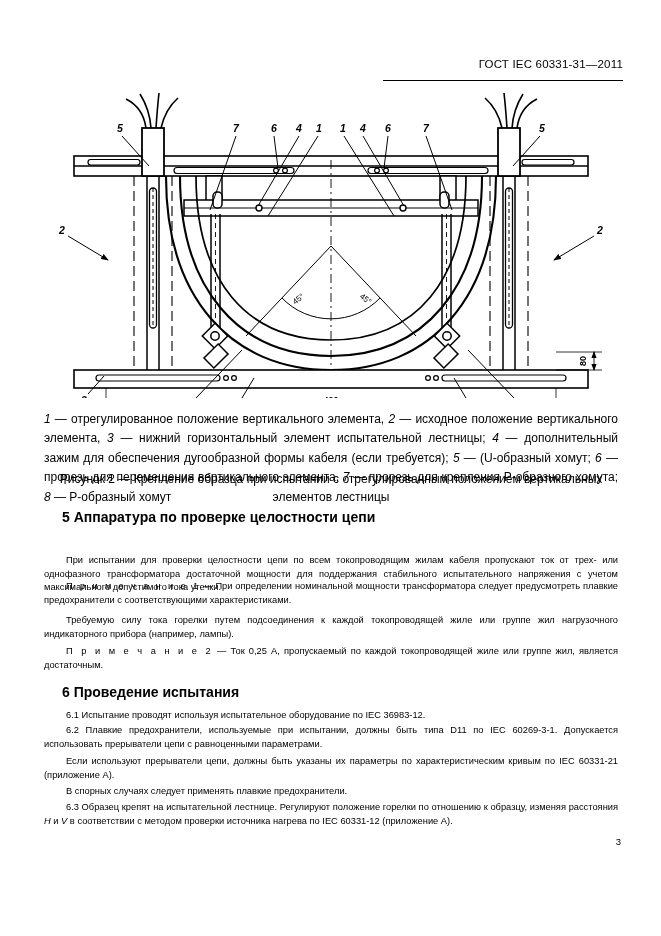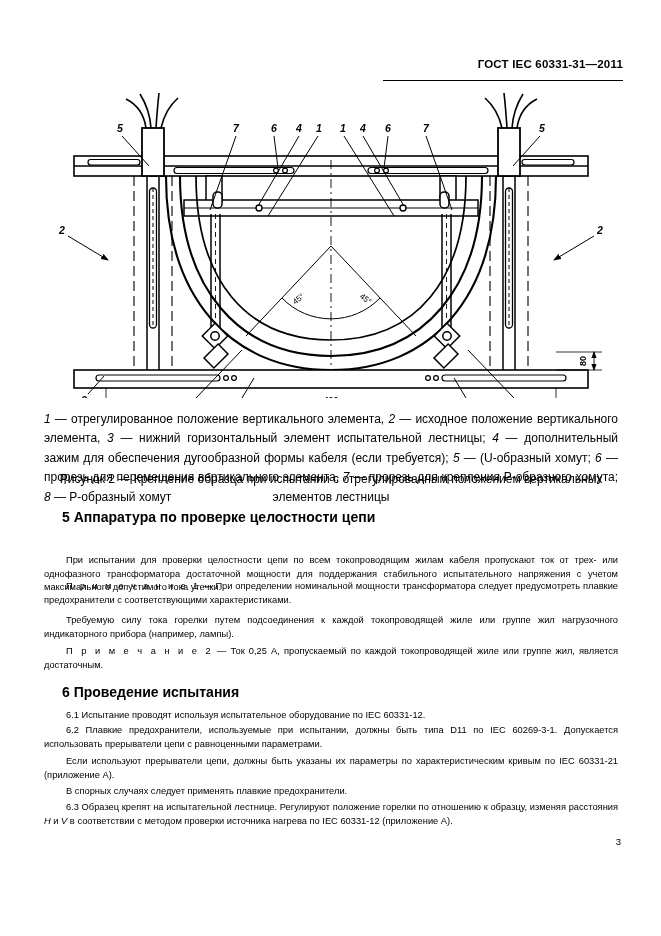--- a/index.html
+++ b/index.html
@@ -13,21 +13,21 @@
     position: relative;
     overflow: hidden;
   }
 
   
   .page-header {
     position: absolute;
     top: 58px;
     right: 38px;
     font-size: 11.5px;
-    font-weight: bold;
+    font-weight: normal;
     letter-spacing: 0.2px;
     white-space: nowrap;
   }
   .header-rule {
     position: absolute;
     top: 80px;
     right: 38px;
     width: 240px;
     height: 1px;
     background: #000;
@@ -280,19 +280,19 @@
 
 <div class="fig-caption">Рисунок 2 — Крепление образца при испытании с отрегулированным положением вертикальных элементов лестницы</div>
 
 <div class="section-title" style="top:509px;">5  Аппаратура по проверке целостности цепи</div>
 <div class="para indent" style="top:554px;">При испытании для проверки целостности цепи по всем токопроводящим жилам кабеля пропускают ток от трех- или однофазного трансформатора достаточной мощности для поддержания стабильного испытательного напряжения с учетом максимального допустимого тока утечки.</div>
 <div class="para note" style="top:580px;"><span class="sp" style="margin-left:22px;">П р и м е ч а н и е  1</span><span> — При определении номинальной мощности трансформатора следует предусмотреть плавкие предохранители с соответствующими характеристиками.</span></div>
 <div class="para indent" style="top:614px;">Требуемую силу тока горелки путем подсоединения к каждой токопроводящей жиле или группе жил нагрузочного индикаторного прибора (например, лампы).</div>
 <div class="para note" style="top:645px;"><span class="sp" style="margin-left:22px;">П р и м е ч а н и е  2</span><span> — Ток 0,25 А, пропускаемый по каждой токопроводящей жиле или группе жил, является достаточным.</span></div>
 
 <div class="section-title" style="top:684px;">6  Проведение испытания</div>
-<div class="para indent" style="top:709px;">6.1  Испытание проводят используя испытательное оборудование по IEC 60331-12.</div>
+<div class="para indent" style="top:709px;">6.1  Испытание проводят используя испытательное оборудование по IEC 36983-12.</div>
 <div class="para indent" style="top:724px;">6.2 Плавкие предохранители, используемые при испытании, должны быть типа D11 по IEC 60269-3-1. Допускается использовать прерыватели цепи с равноценными параметрами.</div>
 <div class="para indent" style="top:755px;">Если используют прерыватели цепи, должны быть указаны их параметры по характеристическим кривым по IEC 60331-21 (приложение А).</div>
 <div class="para indent" style="top:785px;">В спорных случаях следует применять плавкие предохранители.</div>
 <div class="para indent" style="top:801px;"><span>6.3 Образец крепят на испытательной лестнице. Регулируют положение горелки по отношению к образцу, изменяя расстояния </span><span class="ital">H</span><span> и </span><span class="ital">V</span><span> в соответствии с методом проверки источника нагрева по IEC 60331-12 (приложение А).</span></div>
 
 <div class="page-number">3</div>
 
 </body></html>

